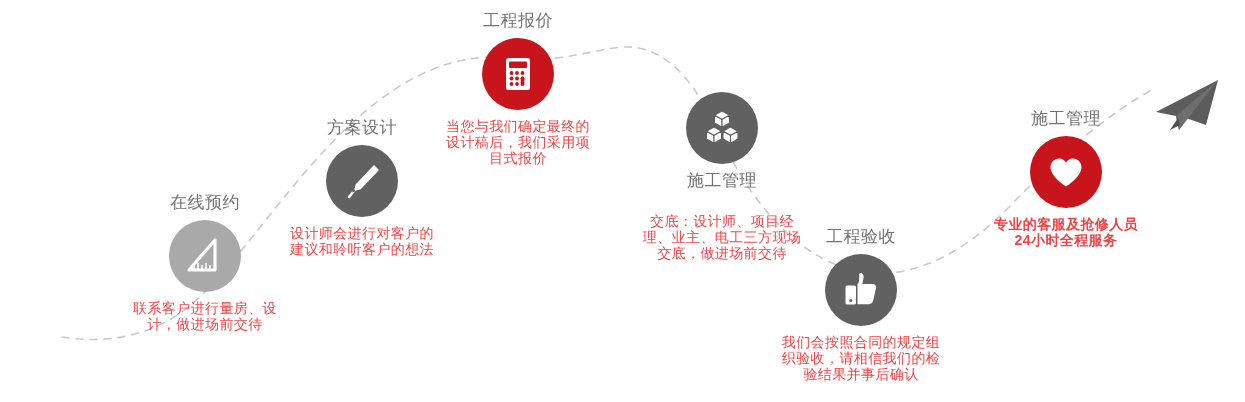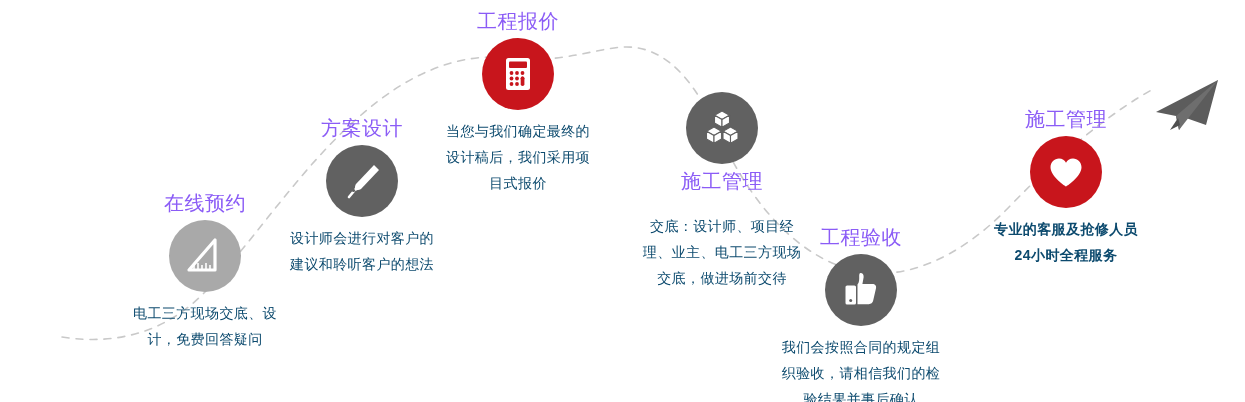--- a/index.html
+++ b/index.html
@@ -21,40 +21,40 @@
   }
   .curve-layer { position: absolute; left: 0; top: 0; }
 
   .node {
     position: absolute;
     width: 220px;
     margin-left: -110px;   
     text-align: center;
   }
   .node-title {
-    font-size: 20px;
-    color: #8b5cf6;
+    font-size: 17px;
+    color: #737373;
     line-height: 22px;
     letter-spacing: .5px;
     white-space: nowrap;
   }
   .node-circle {
     width: 72px; height: 72px;
     border-radius: 50%;
     margin: 6px auto 0 auto;
     display: flex;
     align-items: center;
     justify-content: center;
     position: relative;
   }
   .node-circle svg { display: block; }
   .node-desc {
     font-size: 14px;
-    line-height: 26px;
-    color: #0c4a6e;
+    line-height: 16px;
+    color: #ef4444;
     letter-spacing: .4px;
     margin-top: 8px;
     width: 150px;
     margin-left: auto;
     margin-right: auto;
   }
   
   .node.desc-offset .node-desc { margin-top: 21px; }
 
   .plane {
@@ -97,21 +97,21 @@
           <g stroke="#ffffff" stroke-width="1.6">
             <line x1="11" y1="31" x2="11" y2="35"></line>
             <line x1="15" y1="29" x2="15" y2="35"></line>
             <line x1="19" y1="31" x2="19" y2="35"></line>
             <line x1="23" y1="29" x2="23" y2="35"></line>
             <line x1="27" y1="31" x2="27" y2="35"></line>
           </g>
         </svg>
       </span>
     </div>
-    <div class="node-desc">电工三方现场交底、设计，免费回答疑问</div>
+    <div class="node-desc">联系客户进行量房、设计，做进场前交待</div>
   </div>
 
   <div class="node" style="left:362px; top:117px;">
     <div class="node-title">方案设计</div>
     <div class="node-circle" style="background:#616161;">
       <span>
         <svg width="42" height="42" viewBox="0 0 42 42">
           <path d="M33 5 L38 10 L20 29 L13 31 L15 24 Z" fill="#ffffff"></path>
           <path d="M15 24 L20 29 L13 31 Z" fill="#ffffff"></path>
           <path d="M13 31 L8 37" stroke="#ffffff" stroke-width="2.6" stroke-linecap="round"></path>

